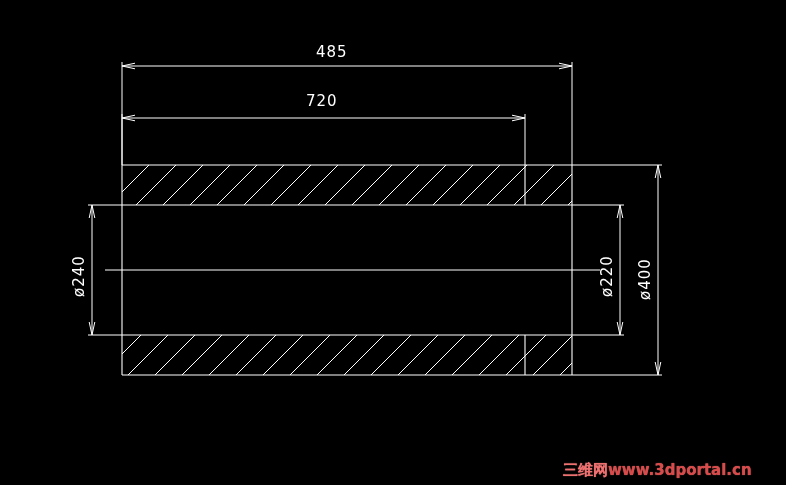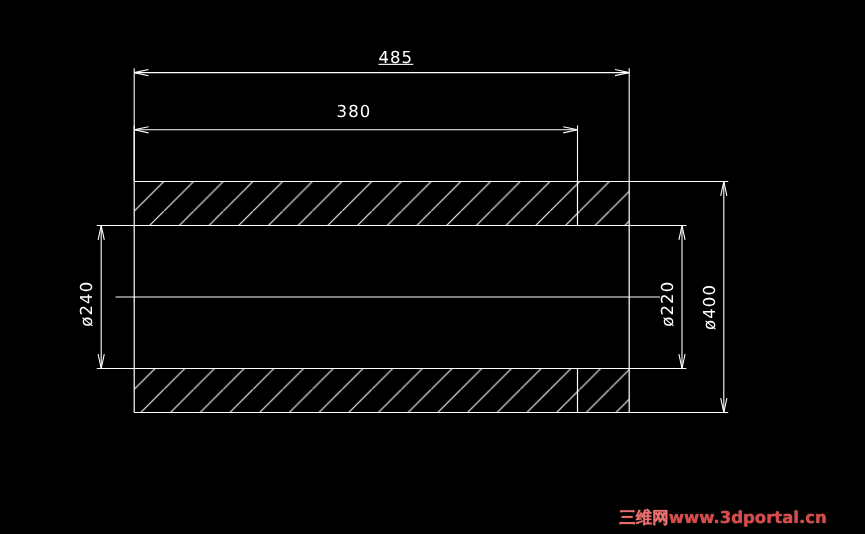--- a/index.html
+++ b/index.html
@@ -124,23 +124,23 @@
       <line x1="620" y1="205" x2="620" y2="335" marker-start="url(#arrOpenL)" marker-end="url(#arrOpenR)"></line>
     </g>
 
     <g stroke="#ffffff" stroke-width="1" fill="none">
       <line x1="572" y1="165" x2="662" y2="165"></line>
       <line x1="572" y1="375" x2="662" y2="375"></line>
       <line x1="658" y1="165" x2="658" y2="375" marker-start="url(#arrOpenL)" marker-end="url(#arrOpenR)"></line>
     </g>
   </svg>
 
-  <div class="dim-text" style="left:344px; top:45px;text-decoration:underline;">485</div>
+  <div class="dim-text" style="left:316px; top:45px;">485</div>
 
-  <div class="dim-text" style="left:306px; top:94px;">380</div>
+  <div class="dim-text" style="left:306px; top:94px;">720</div>
 
   <div class="dim-text vert" style="left:72px; top:297px;">ø240</div>
 
   <div class="dim-text vert" style="left:600px; top:297px;">ø220</div>
 
   <div class="dim-text vert" style="left:638px; top:300px;">ø400</div>
 
   <div id="watermark">
     <span class="wm-cn">三维网</span><span class="wm-url">www.3dportal.cn</span>
   </div>

